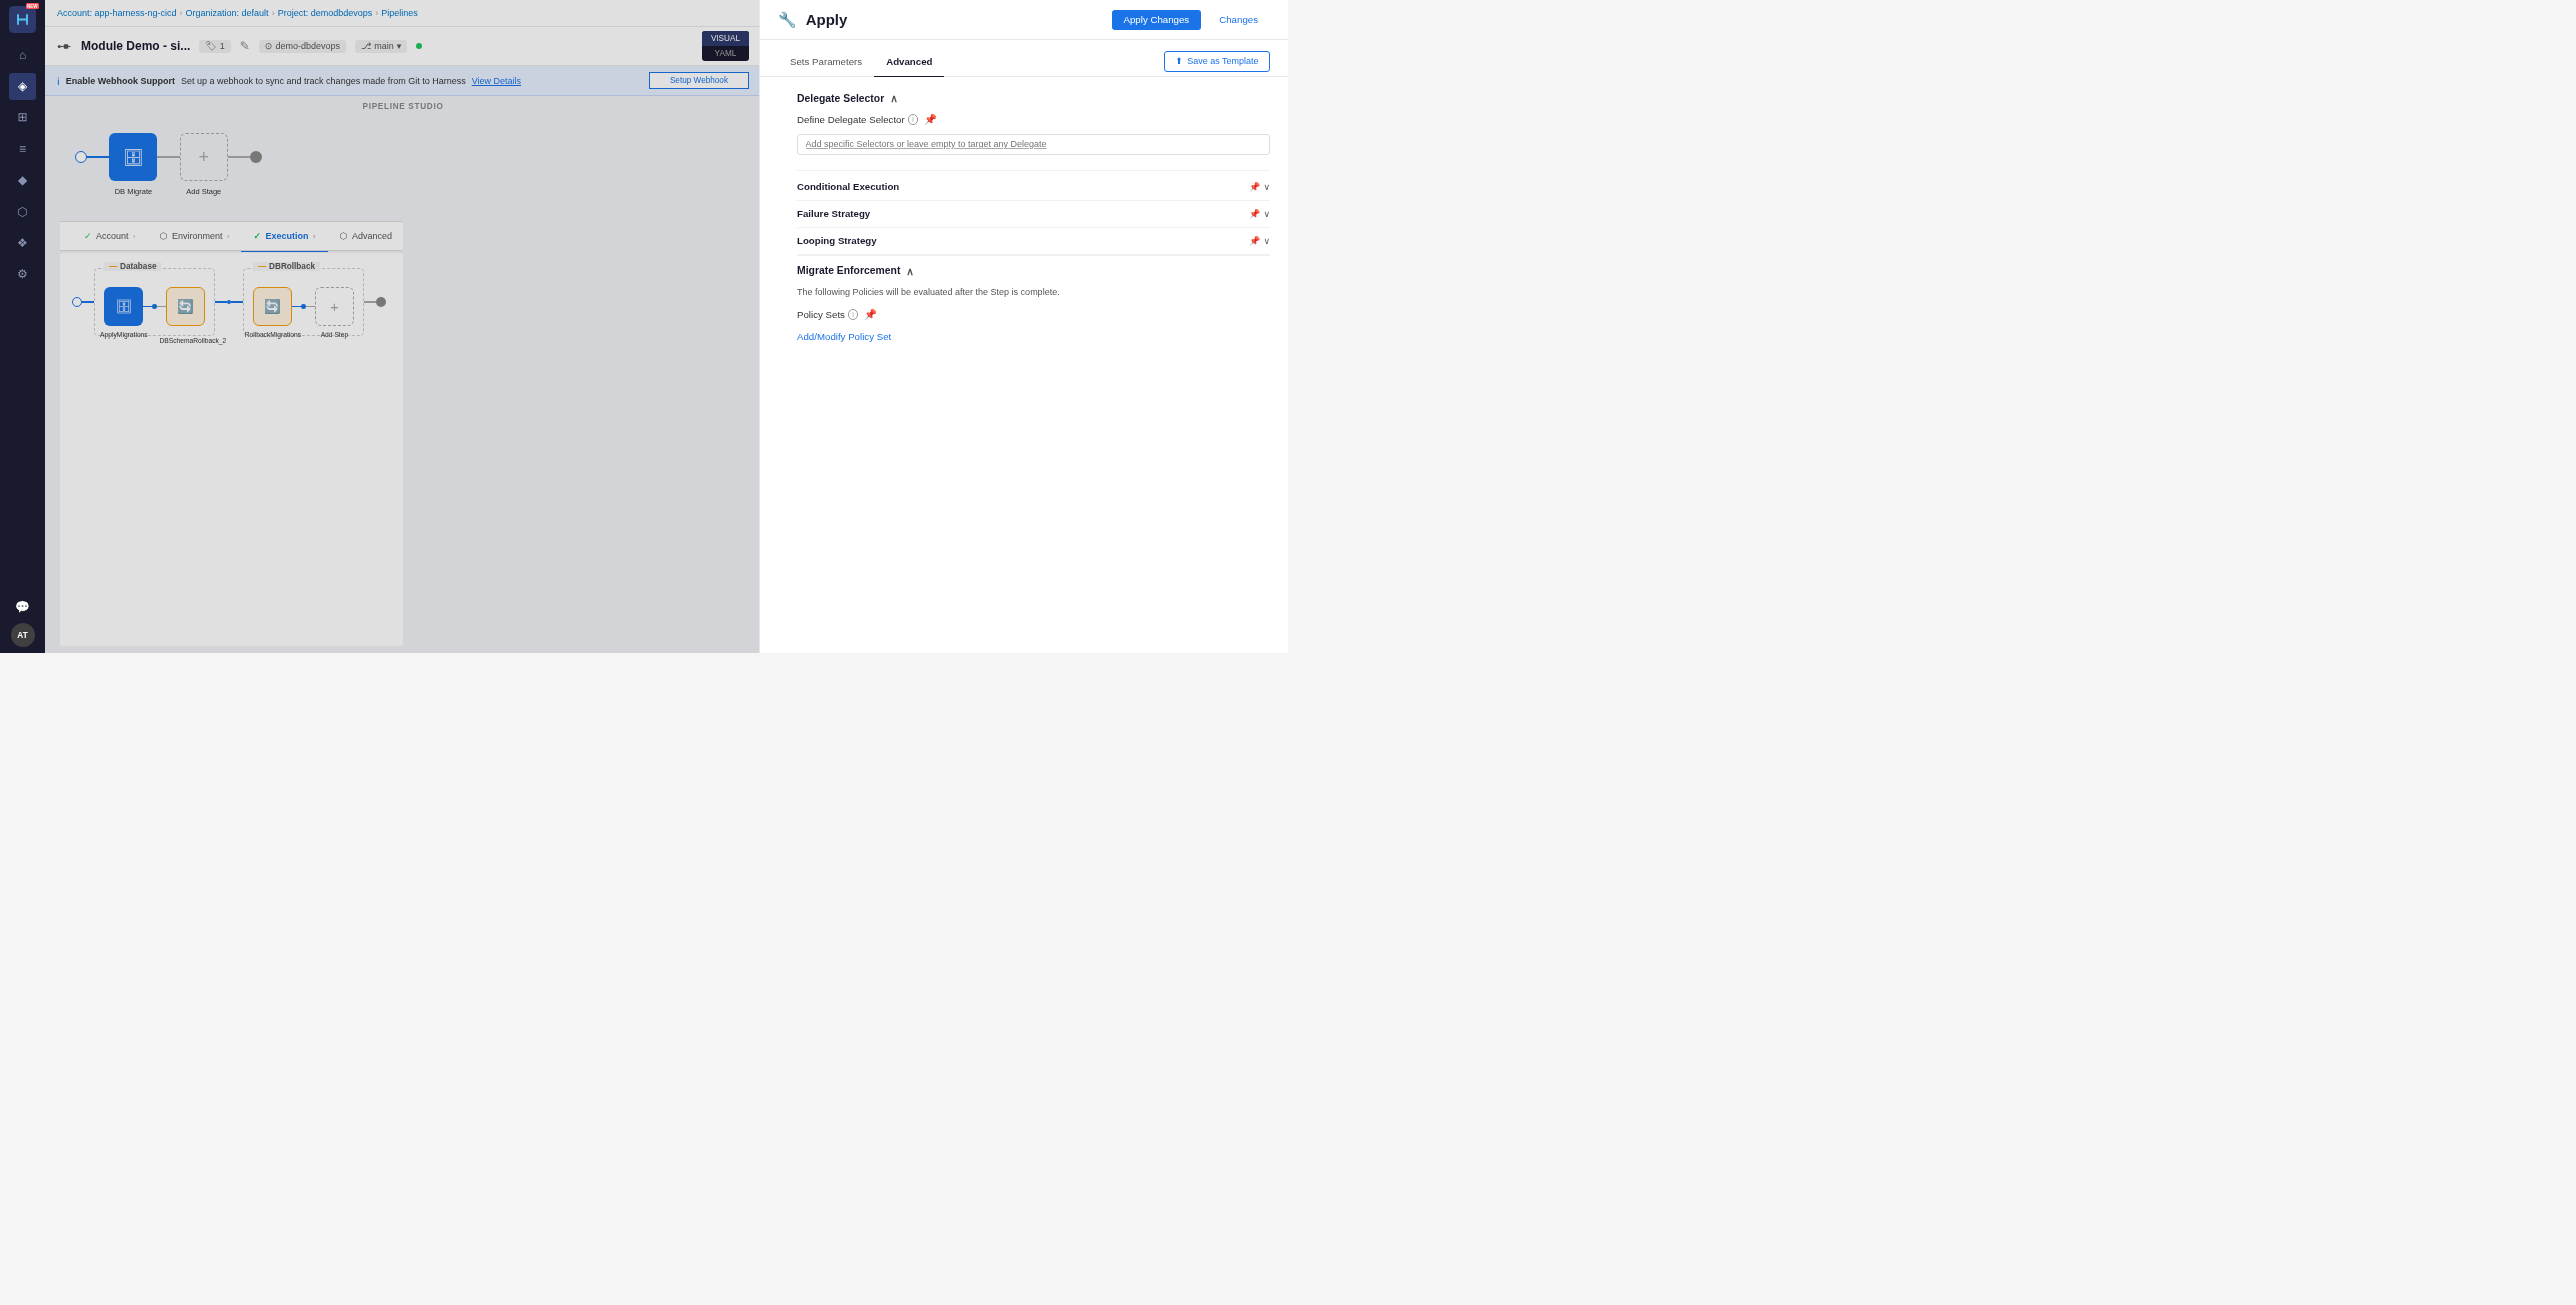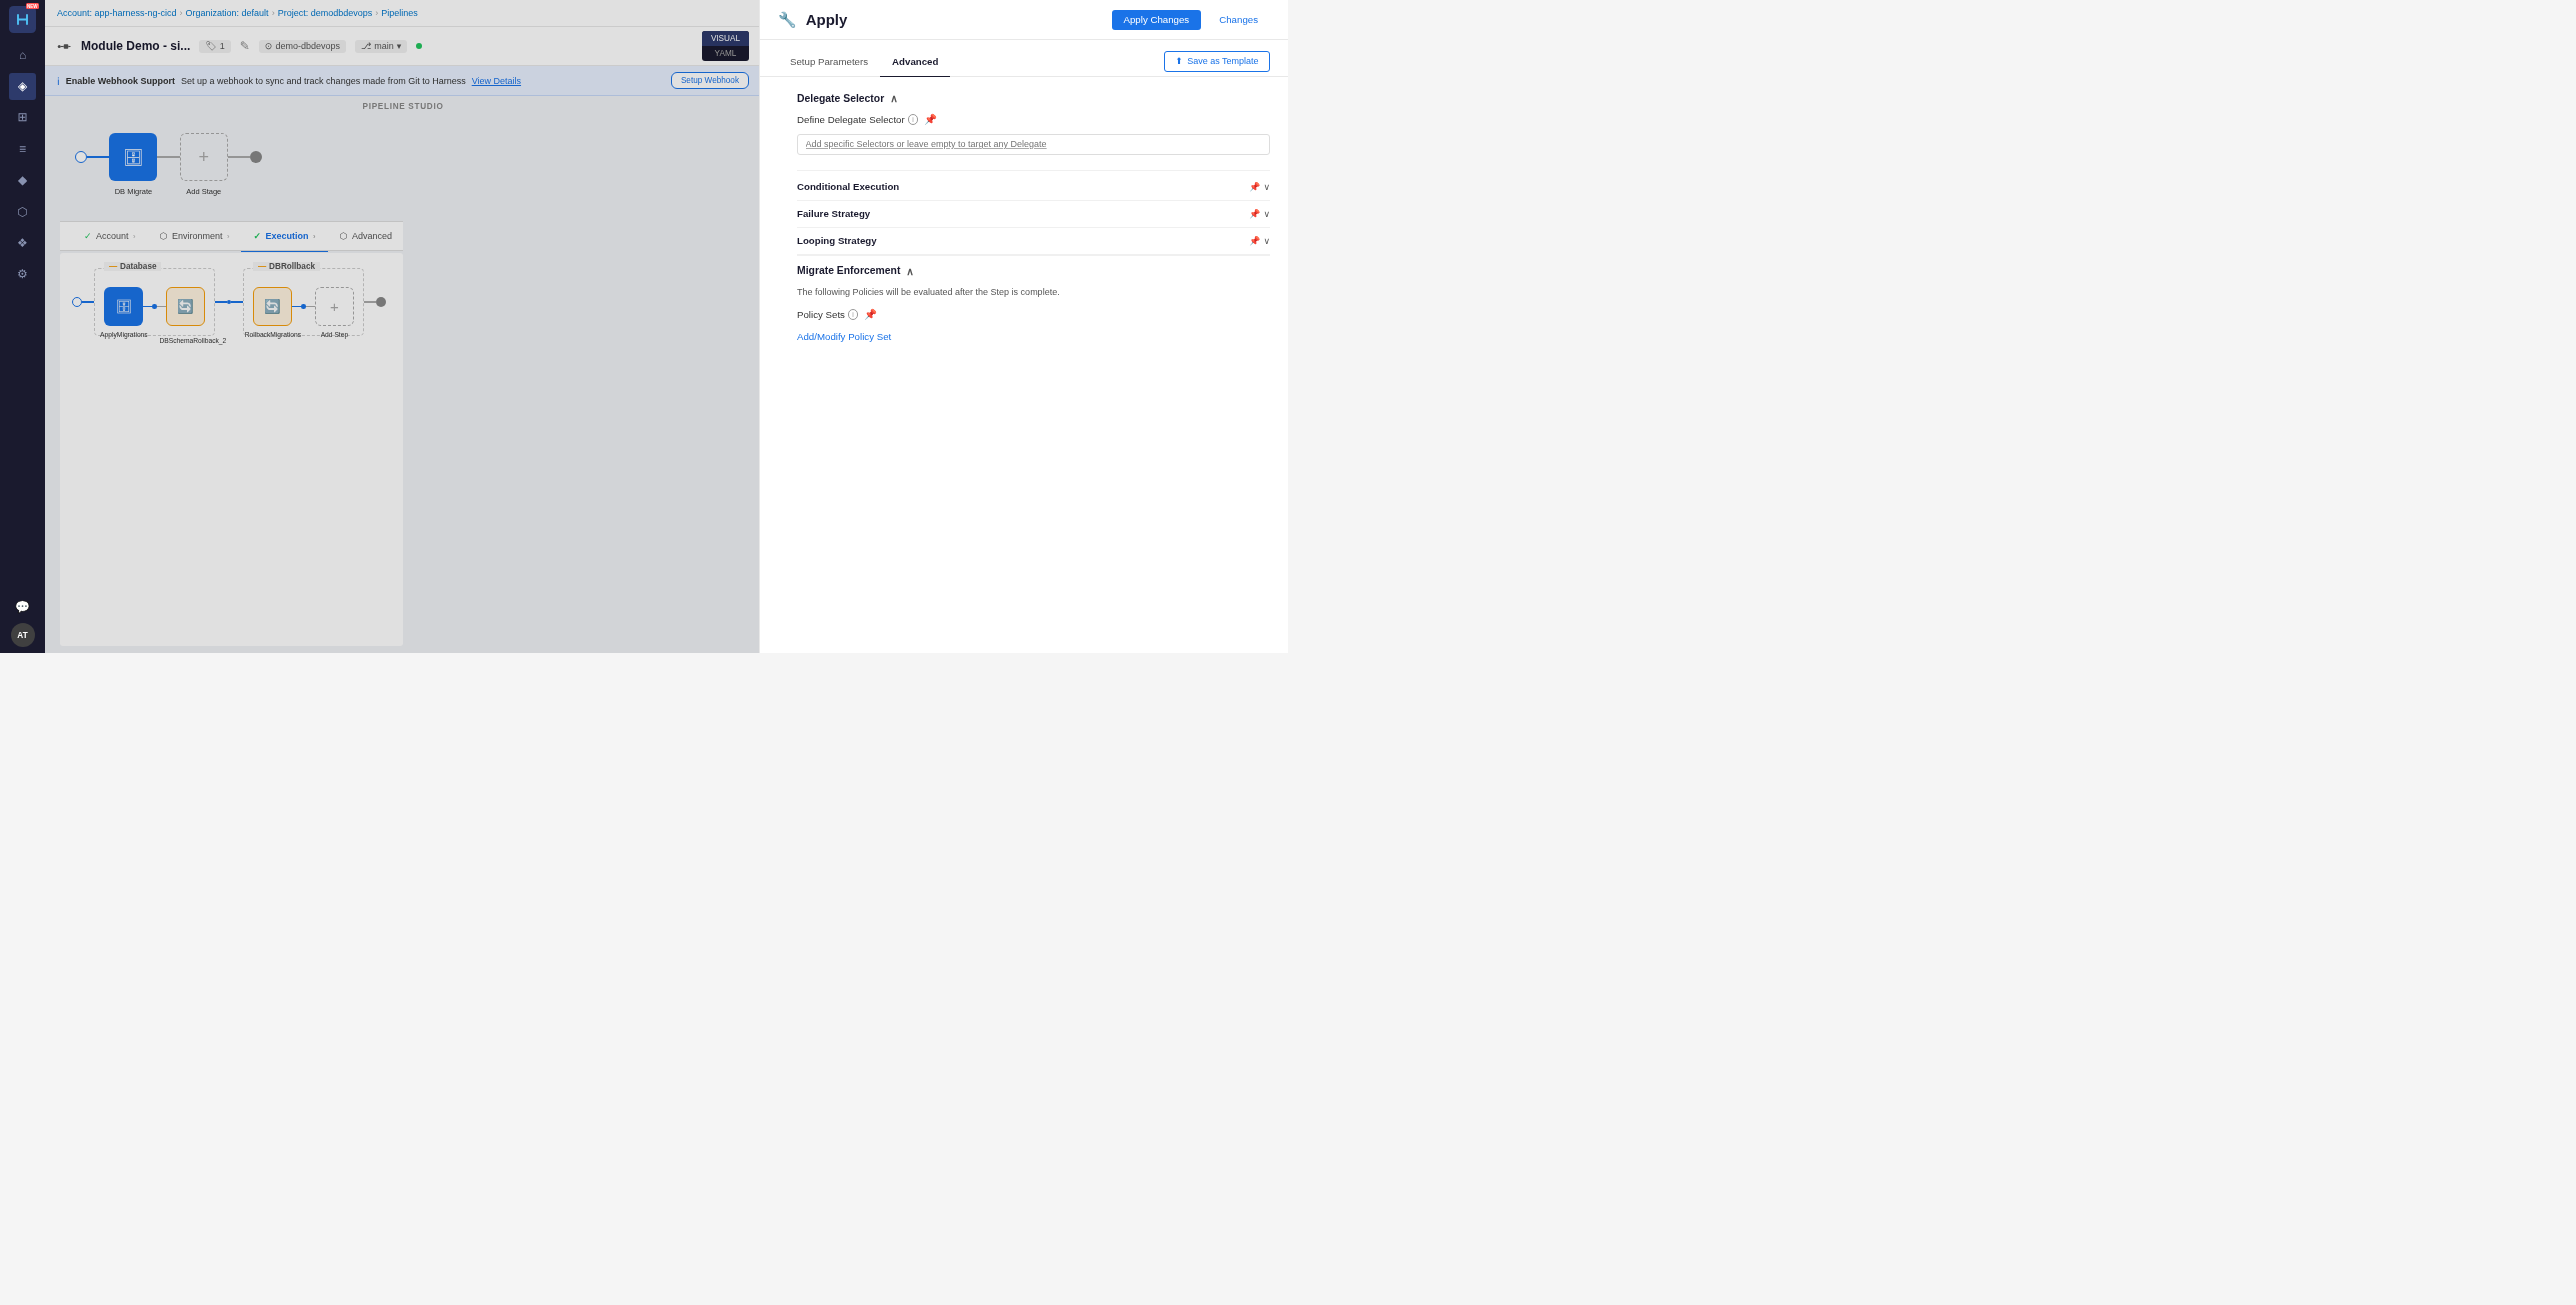--- a/index.html
+++ b/index.html
@@ -154,22 +154,22 @@
       font-size: 9px;
       color: #333;
     }
     .webhook-icon { color: #1a73e8; font-size: 10.4px; }
     .webhook-link { color: #1a73e8; text-decoration: underline; cursor: pointer; }
     .webhook-btn {
       margin-left: auto;
       background: white;
       border: 0.7px solid #1a73e8;
       color: #1a73e8;
-      padding: 3px 9px;
-      border-radius: 6px;
+      padding: 3px 20px;
+      border-radius: 0;
       font-size: 8.2px;
       cursor: pointer;
     }
 
     
     .pipeline-canvas {
       background: #f0f2f5;
       position: relative;
       height: calc(653px - 27px - 39px - 30px);
       overflow: hidden;
@@ -647,21 +647,21 @@
     <div class="panel-header">
       <span class="panel-icon">🔧</span>
       <span class="panel-title">Apply</span>
       <div class="panel-header-actions">
         <button class="btn-primary">Apply Changes</button>
         <button class="btn-discard">Changes</button>
       </div>
     </div>
 
     <div class="panel-tabs">
-      <div class="panel-tab">Setup Parameters</div>
+      <div class="panel-tab">Sets Parameters</div>
       <div class="panel-tab active">Advanced</div>
       <button class="save-template-btn">
         <span>⬆</span>
         <span>Save as Template</span>
       </button>
     </div>
 
     <div class="panel-content">
 
       <div class="section">

